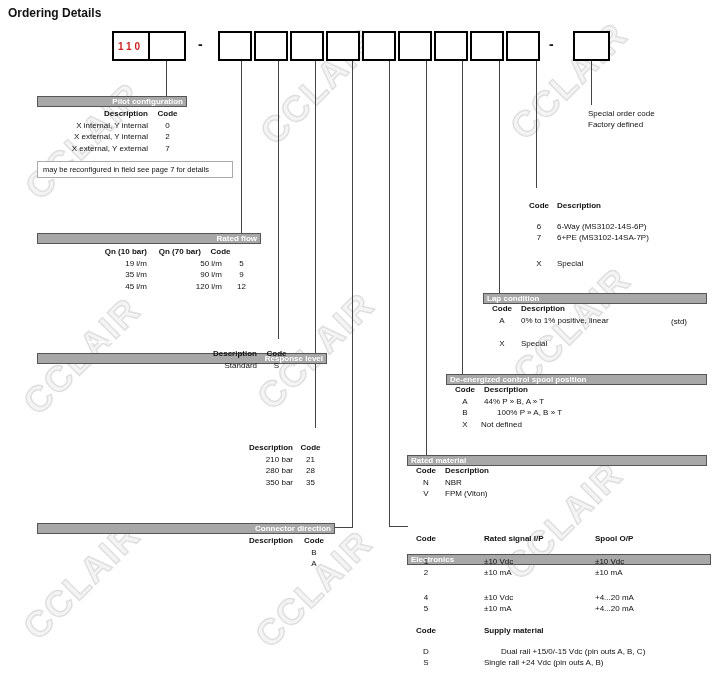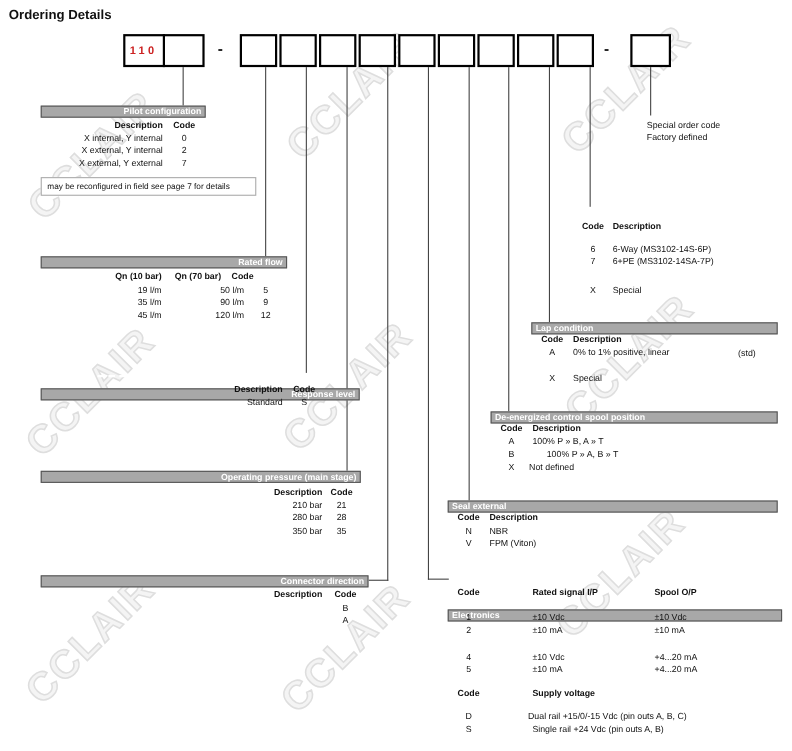--- a/index.html
+++ b/index.html
@@ -150,21 +150,20 @@
     <div class="tr hd">
       <span class="cR" style="width:220px">Description</span>
       <span class="cC" style="width:39px">Code</span>
     </div>
     <div class="tr">
       <span class="cR" style="width:220px">Standard</span>
       <span class="cC" style="width:39px">S</span>
     </div>
   </div>
 
-  <div class="bar bar-r" style="left:37px;top:428px;width:291px">Operating pressure (main stage)</div>
   <div class="tbl" style="left:37px;top:442px;width:291px">
     <div class="tr hd">
       <span class="cR" style="width:256px">Description</span>
       <span class="cC" style="width:35px">Code</span>
     </div>
     <div class="tr">
       <span class="cR" style="width:256px">210 bar</span>
       <span class="cC" style="width:35px">21</span>
     </div>
     <div class="tr">
@@ -230,33 +229,33 @@
   <div class="free-text" style="left:671px;top:316px">(std)</div>
 
   <div class="bar" style="left:446px;top:374px;width:261px">De-energized control spool position</div>
   <div class="tbl" style="left:451px;top:384px;width:256px">
     <div class="tr hd">
       <span class="cC" style="width:28px">Code</span>
       <span class="cL" style="margin-left:5px">Description</span>
     </div>
     <div class="tr">
       <span class="cC" style="width:28px">A</span>
-      <span class="cL" style="margin-left:5px">100% P » B, A » T</span>
+      <span class="cL" style="margin-left:5px">44% P » B, A » T</span>
     </div>
     <div class="tr">
       <span class="cC" style="width:28px">B</span>
       <span class="cL" style="margin-left:18px">100% P » A, B » T</span>
     </div>
     <div class="tr">
       <span class="cC" style="width:28px">X</span>
       <span class="cL" style="margin-left:2px">Not defined</span>
     </div>
   </div>
 
-  <div class="bar" style="left:407px;top:455px;width:300px">Seal external</div>
+  <div class="bar" style="left:407px;top:455px;width:300px">Rated material</div>
   <div class="tbl" style="left:412px;top:465px;width:295px">
     <div class="tr hd">
       <span class="cC" style="width:28px">Code</span>
       <span class="cL" style="margin-left:5px">Description</span>
     </div>
     <div class="tr">
       <span class="cC" style="width:28px">N</span>
       <span class="cL" style="margin-left:5px">NBR</span>
     </div>
     <div class="tr">
@@ -290,25 +289,25 @@
     <div class="tr">
       <span class="cC" style="width:28px">5</span>
       <span class="cL" style="width:111px;margin-left:44px">±10 mA</span>
       <span class="cL">+4...20 mA</span>
     </div>
   </div>
 
   <div class="tbl" style="left:412px;top:625px;width:295px">
     <div class="tr hd">
       <span class="cC" style="width:28px">Code</span>
-      <span class="cL" style="margin-left:44px">Supply voltage</span>
+      <span class="cL" style="margin-left:44px">Supply material</span>
     </div>
     <div class="tr" style="margin-top:9px">
       <span class="cC" style="width:28px">D</span>
-      <span class="cL" style="margin-left:40px">Dual rail +15/0/-15 Vdc (pin outs A, B, C)</span>
+      <span class="cL" style="margin-left:61px">Dual rail +15/0/-15 Vdc (pin outs A, B, C)</span>
     </div>
     <div class="tr">
       <span class="cC" style="width:28px">S</span>
       <span class="cL" style="margin-left:44px">Single rail +24 Vdc (pin outs A, B)</span>
     </div>
   </div>
 
 </div>
 
 </body></html>

